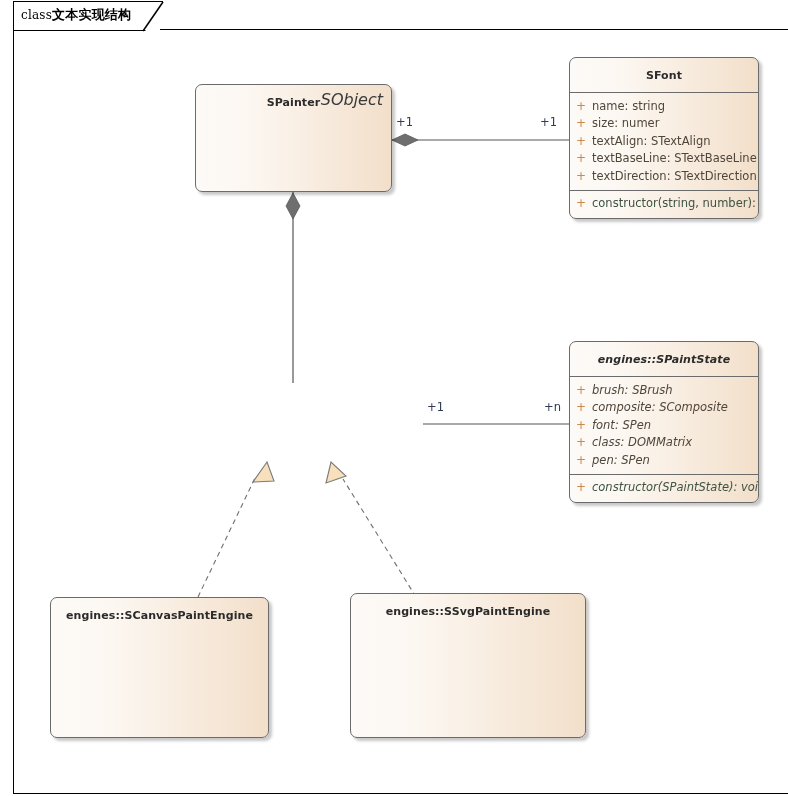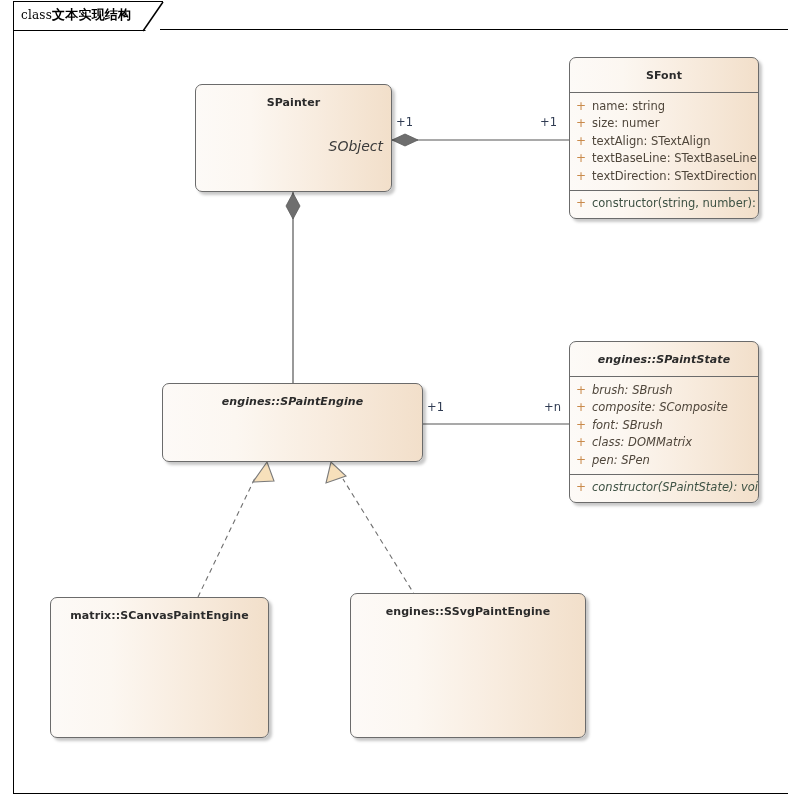--- a/index.html
+++ b/index.html
@@ -114,24 +114,23 @@
     letter-spacing: 0.1px;
     text-align: center;
   }
   .cls-name.abstract {
     font-style: italic;
   }
   .stereo {
     position: absolute;
     right: 8px;
     top: 5px;
-    font-size: 14px;
+    font-size: 16px;
     font-style: italic;
     color: #3a3a3a;
-    margin-top: 48px;
   }
   .members {
     padding: 4px 0 5px 0;
   }
   .members.with-rule {
     border-bottom: 1px solid #6b6b6b;
   }
   .member {
     display: flex;
     align-items: center;
@@ -247,63 +246,58 @@
       </div>
     </div>
     <div class="members">
       <div class="member method">
         <span class="vis">+</span>
         <span class="txt">constructor(string, number): void</span>
       </div>
     </div>
   </div>
 
-  <div class="uml-class" style="left:150px; top:383px; width:261px; height:79px;">
-    <div class="hdr">
-      <span class="cls-name abstract">engines::SPaintEngine</span>
-    </div>
-  </div>
 
   <div class="uml-class" style="left:557px; top:341px; width:190px; height:162px;font-style:italic;">
     <div class="hdr with-rule">
       <span class="cls-name">engines::SPaintState</span>
     </div>
     <div class="members with-rule">
       <div class="member">
         <span class="vis">+</span>
         <span class="txt">brush: SBrush</span>
       </div>
       <div class="member">
         <span class="vis">+</span>
         <span class="txt">composite: SComposite</span>
       </div>
       <div class="member">
         <span class="vis">+</span>
-        <span class="txt">font: SBrush</span>
+        <span class="txt">font: SPen</span>
       </div>
       <div class="member">
         <span class="vis">+</span>
         <span class="txt">class: DOMMatrix</span>
       </div>
       <div class="member">
         <span class="vis">+</span>
         <span class="txt">pen: SPen</span>
       </div>
     </div>
     <div class="members">
       <div class="member method">
         <span class="vis">+</span>
         <span class="txt">constructor(SPaintState): void</span>
       </div>
     </div>
   </div>
 
   <div class="uml-class" style="left:38px; top:597px; width:219px; height:141px;">
     <div class="hdr">
-      <span class="cls-name">matrix::SCanvasPaintEngine</span>
+      <span class="cls-name">engines::SCanvasPaintEngine</span>
     </div>
   </div>
 
   <div class="uml-class" style="left:338px; top:593px; width:236px; height:145px;">
     <div class="hdr">
       <span class="cls-name">engines::SSvgPaintEngine</span>
     </div>
   </div>
 
 </div>

